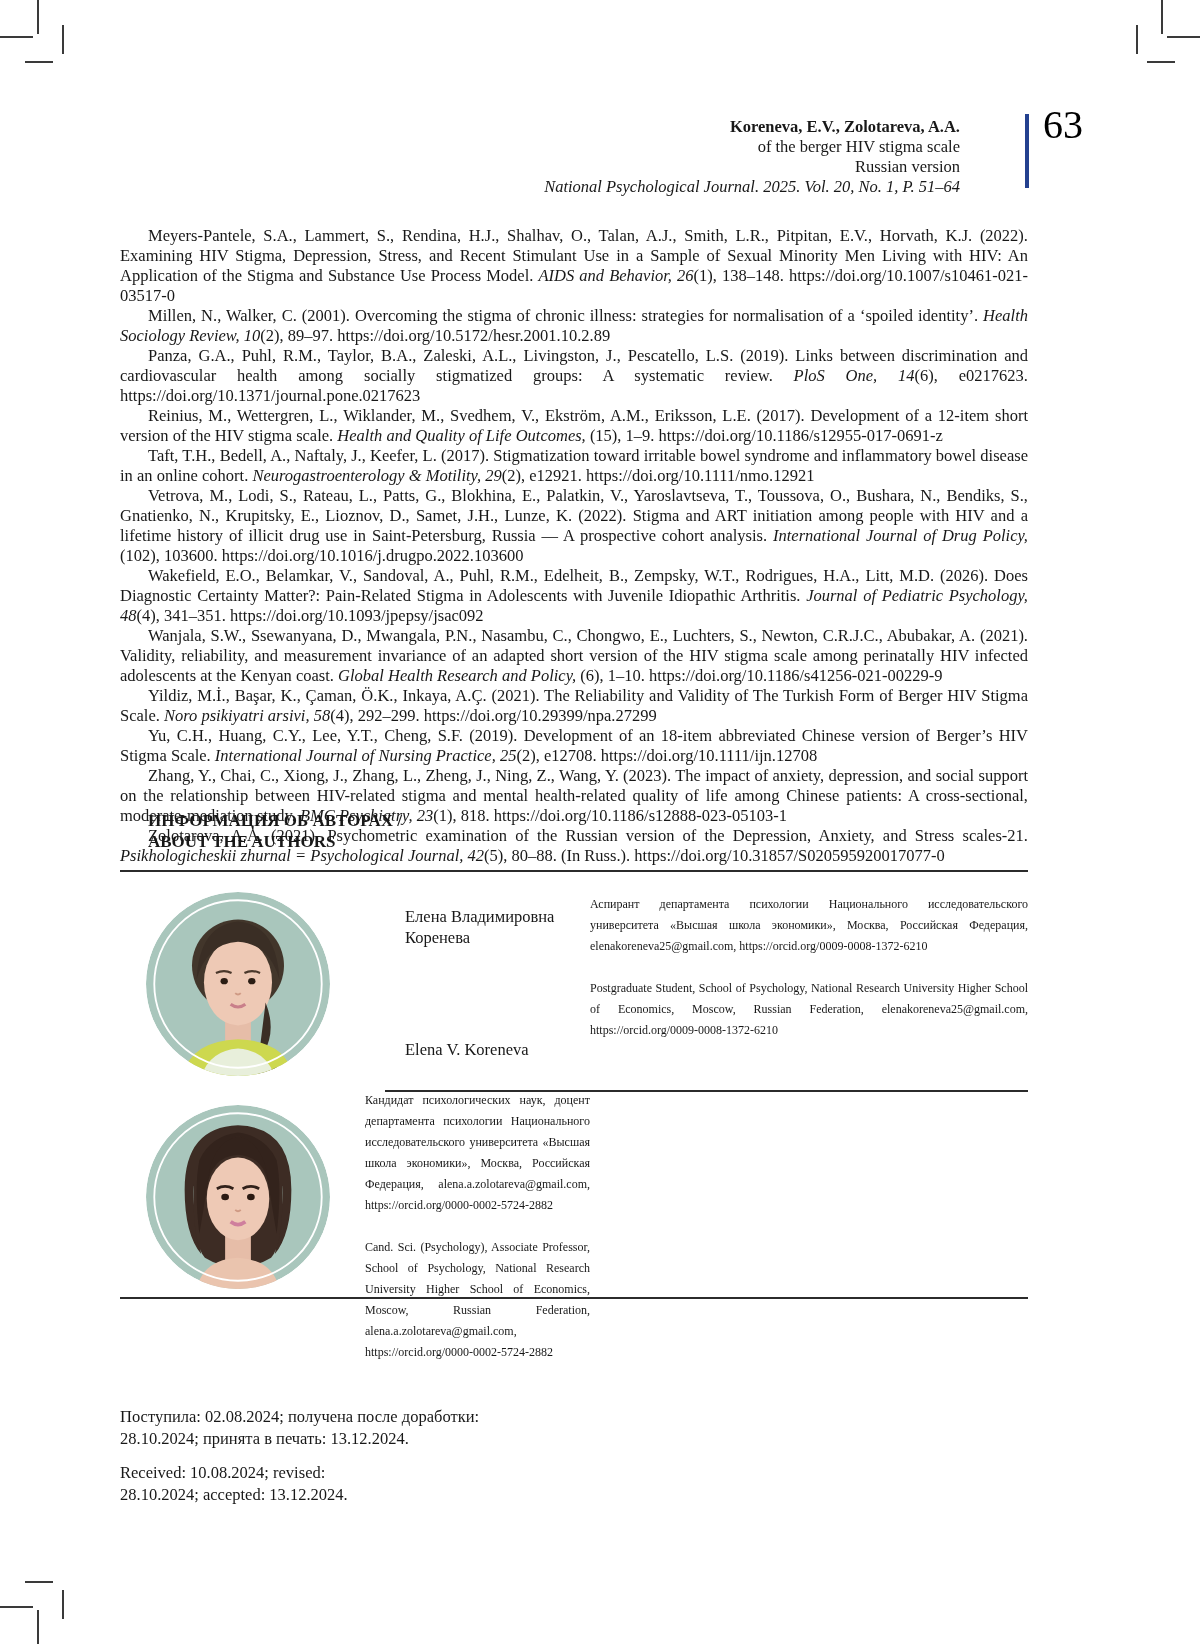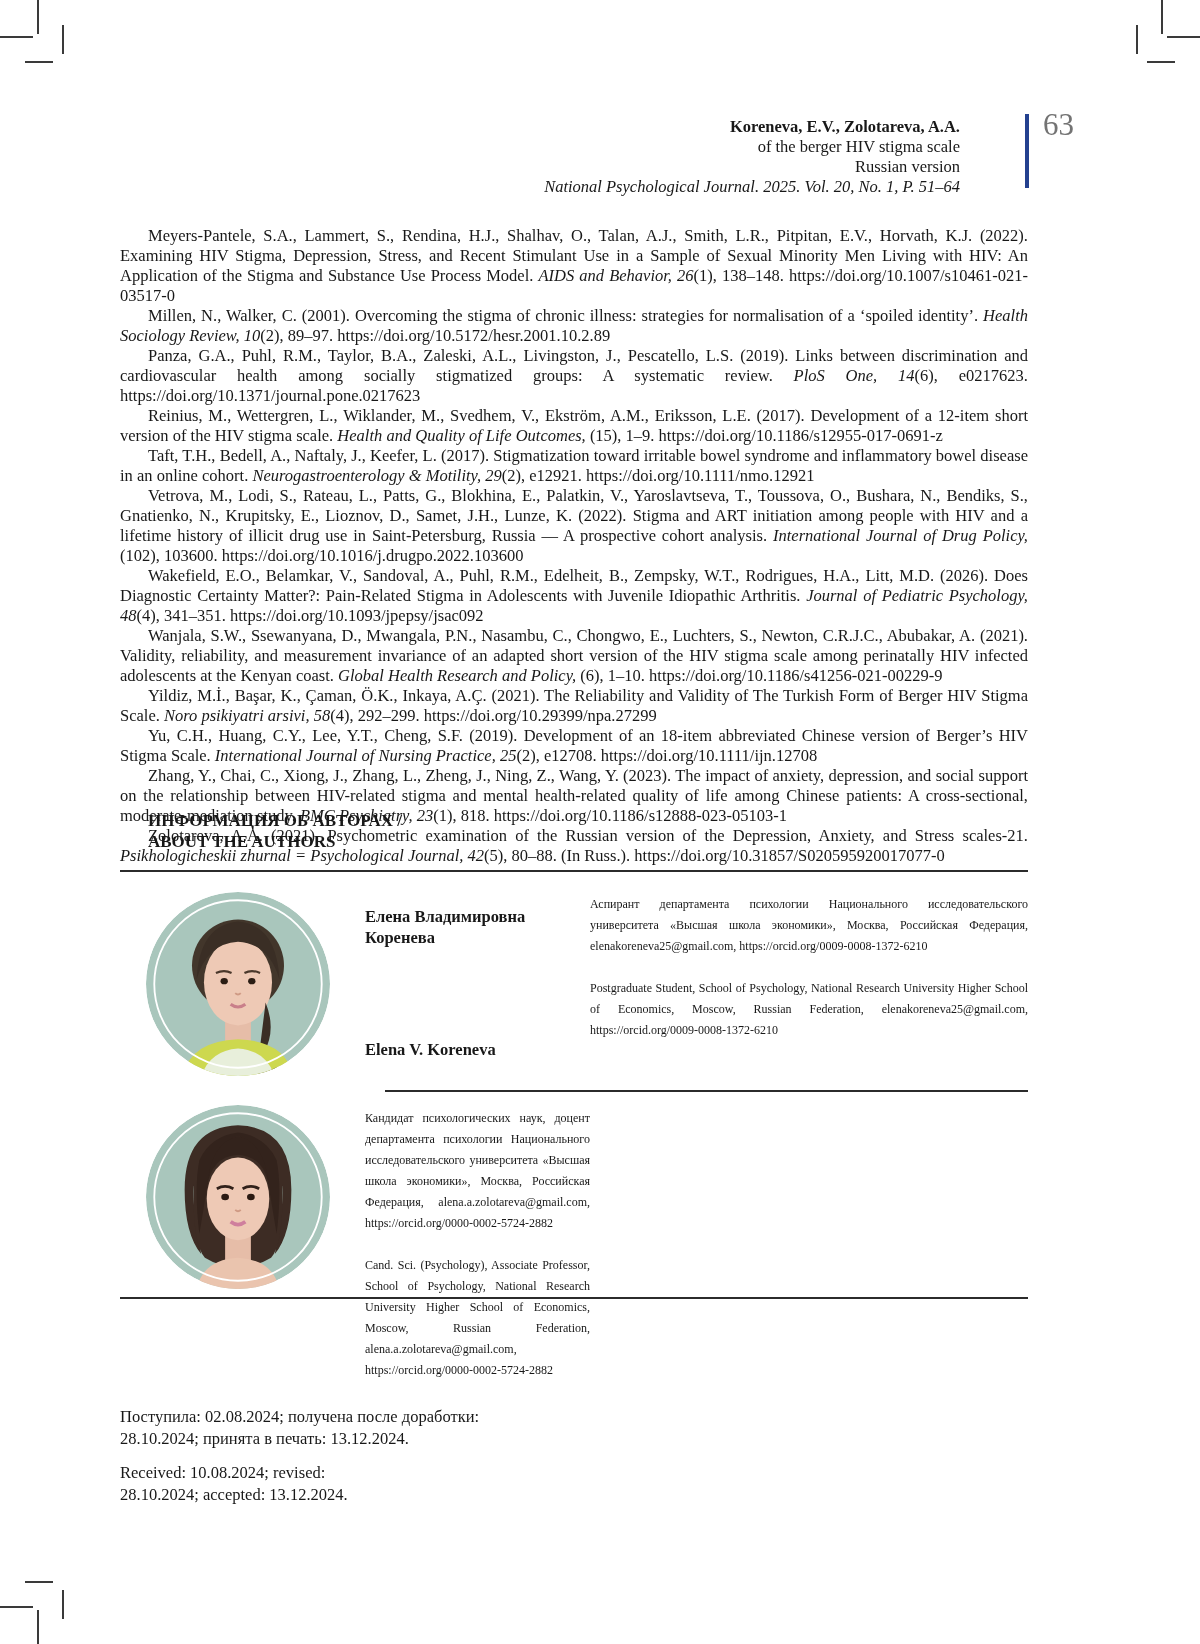--- a/index.html
+++ b/index.html
@@ -14,21 +14,21 @@
   
   .mark{position:absolute;background:#3a3a3a;}
   
   .running-head{
     position:absolute;top:117px;right:240px;width:560px;
     text-align:right;font-size:16.5px;line-height:20px;
   }
   .running-head .bold{font-weight:bold;}
   .running-head .ital{font-style:italic;}
   .pagenum-bar{position:absolute;left:1025px;top:114px;width:4px;height:74px;background:#24418f;}
-  .pagenum{position:absolute;left:1043px;top:108px;font-size:31px;line-height:34px;color:#737373;}
+  .pagenum{position:absolute;left:1043px;top:108px;font-size:40px;line-height:34px;color:#000000;}
   
   .refs{
     position:absolute;left:120px;top:226px;width:908px;
     font-size:16.5px;line-height:20px;text-align:justify;
   }
   .refs p{margin:0;text-indent:28px;}
   .refs em{font-style:italic;}
   
   .about-heading{
     position:absolute;left:148px;top:810px;
@@ -47,28 +47,28 @@
   }
   .row-1{height:218px;}
   .row-2{height:207px;}
   .avatar{
     width:184px;height:184px;border-radius:50%;overflow:hidden;margin-left:26px;
   }
   .row-1 .avatar{margin-top:20px;}
   .row-2 .avatar{margin-top:15px;}
   .name-col{
     display:flex;flex-direction:column;justify-content:space-between;
-    font-weight:bold;font-size:16.5px;line-height:21px;
+    font-weight:normal;font-size:16.5px;line-height:21px;margin-left:40px;
   }
   .row-1 .name-col{padding:34px 0 30px 0;}
   .row-2 .name-col{padding:42px 0 34px 0;}
   .name-ru{white-space:pre-line;}
   .bio-col{font-size:12px;line-height:21px;text-align:justify;}
   .row-1 .bio-col{padding-top:22px;}
-  .row-2 .bio-col{padding-top:18px;}
+  .row-2 .bio-col{}
   .bio-col .bio-ru{margin:0 0 21px 0;}
   .bio-col .bio-en{margin:0;}
   
   .dates-ru{position:absolute;left:120px;top:1406px;font-size:16.5px;line-height:22px;white-space:pre-line;}
   .dates-en{position:absolute;left:120px;top:1462px;font-size:16.5px;line-height:22px;white-space:pre-line;}
 </style>
 </head>
 <body>
 
 <div class="page">

